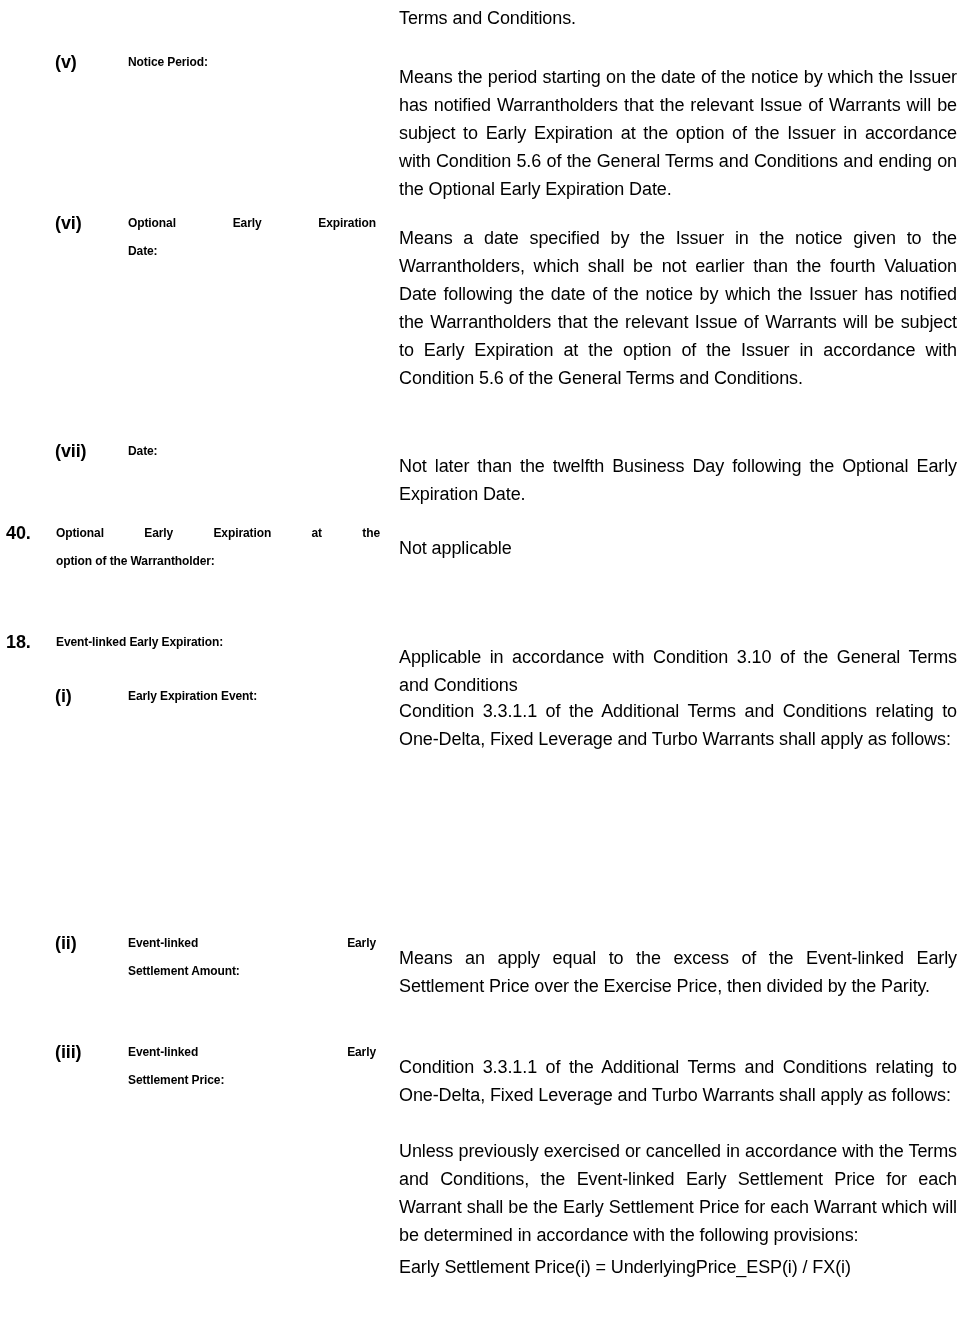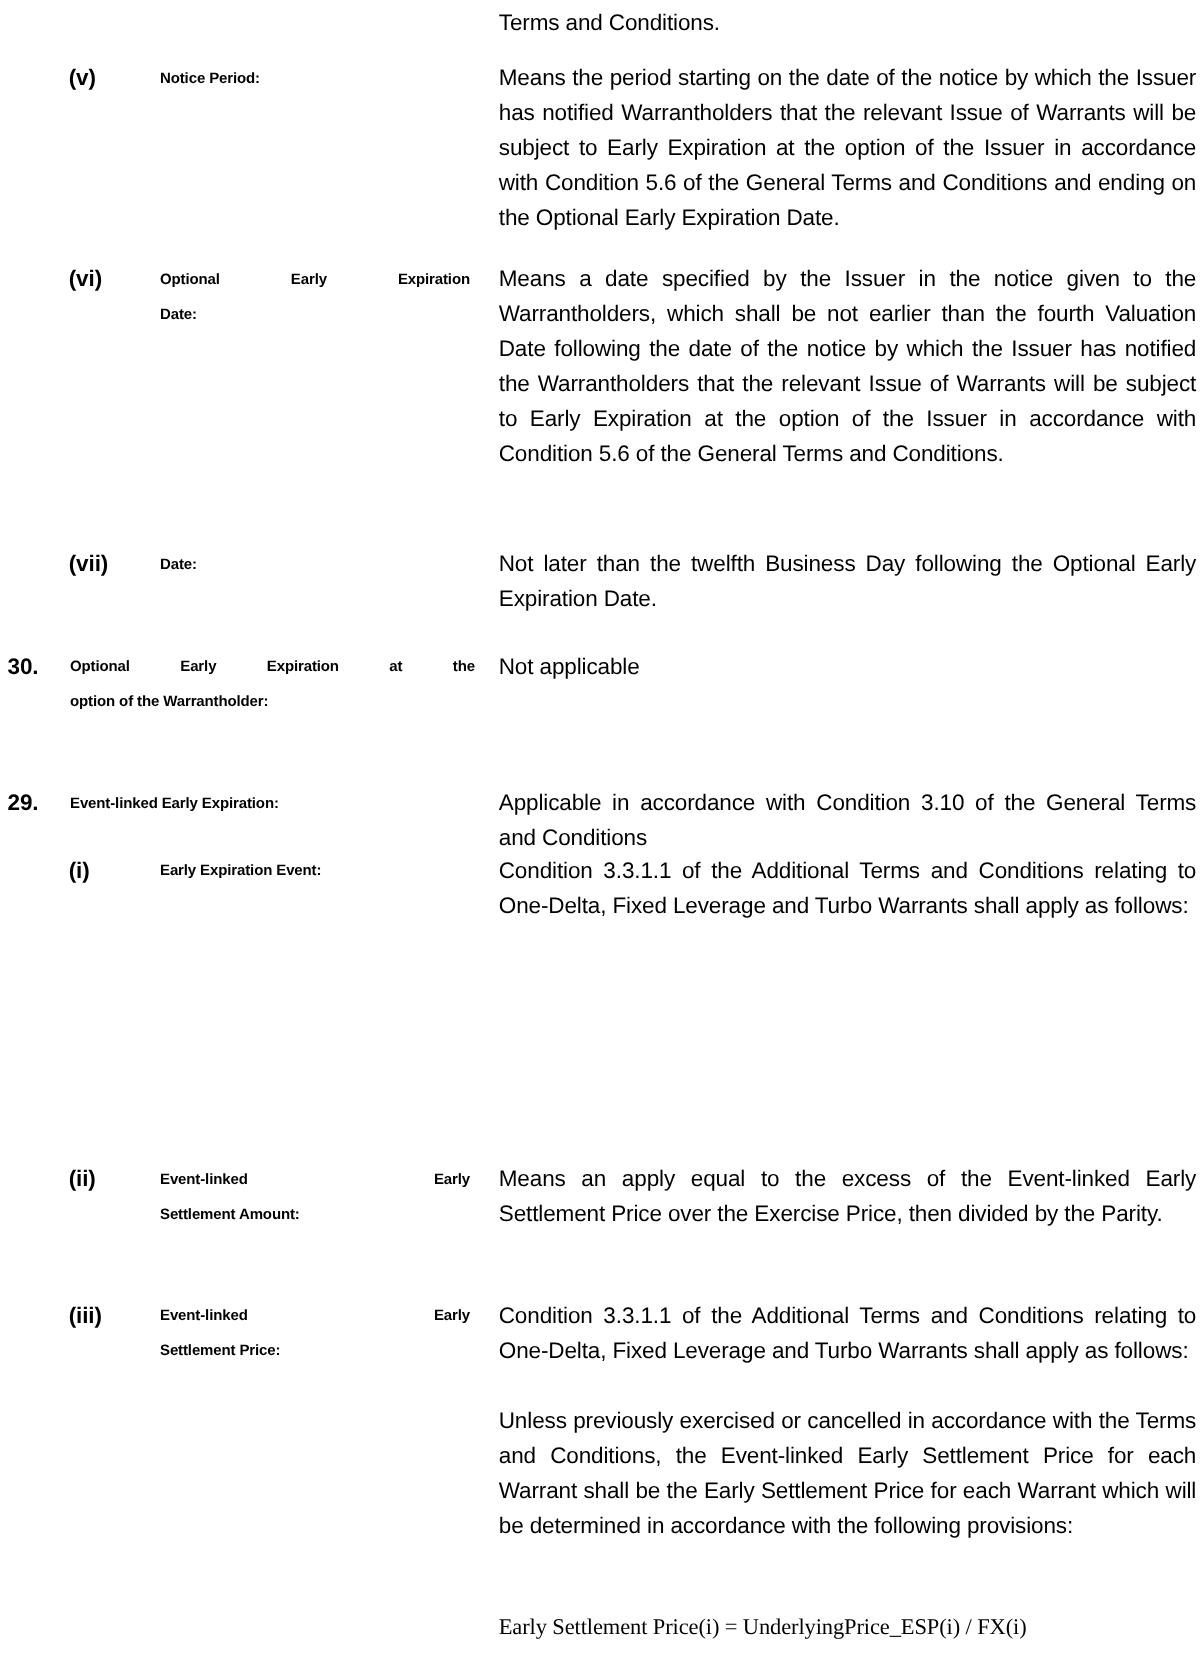--- a/index.html
+++ b/index.html
@@ -67,21 +67,21 @@
     text-align: justify;
     text-align-last: justify;
   }
   .col-label .jlast {
     display: block;
     text-align: left;
   }
 
   .col-content {
     position: absolute;
-    top: 0;
+    top: 15px;
     left: 399px;
     width: 558px;
     font-size: 18px;
     line-height: 28px;
     letter-spacing: -0.1px;
     text-align: justify;
     text-align-last: left;
     box-sizing: border-box;
   }
   .col-content p {
@@ -137,32 +137,32 @@
     <div class="col-num roman">(vii)</div>
     <div class="col-label roman">
       <span class="jlast">Date:</span>
     </div>
     <div class="col-content">
       <p>Not later than the twelfth Business Day following the Optional Early Expiration Date.</p>
     </div>
   </div>
 
   <div class="row" style="position:absolute; top:519px; left:0;">
-    <div class="col-num arabic">30.</div>
+    <div class="col-num arabic">40.</div>
     <div class="col-label arabic">
       <span class="jline">Optional Early Expiration at the</span>
       <span class="jlast">option of the Warrantholder:</span>
     </div>
     <div class="col-content">
       <p class="nojustify">Not applicable</p>
     </div>
   </div>
 
   <div class="row" style="position:absolute; top:628px; left:0;">
-    <div class="col-num arabic">29.</div>
+    <div class="col-num arabic">18.</div>
     <div class="col-label arabic">
       <span class="jlast">Event-linked Early Expiration:</span>
     </div>
     <div class="col-content">
       <p>Applicable in accordance with Condition 3.10 of the General Terms and Conditions</p>
     </div>
   </div>
 
   <div class="row" style="position:absolute; top:682px; left:0;">
     <div class="col-num roman">(i)</div>
@@ -190,15 +190,15 @@
     <div class="col-label roman">
       <span class="jline">Event-linked Early</span>
       <span class="jlast">Settlement Price:</span>
     </div>
     <div class="col-content">
       <p>Condition 3.3.1.1 of the Additional Terms and Conditions relating to One-Delta, Fixed Leverage and Turbo Warrants shall apply as follows:</p>
       <p>Unless previously exercised or cancelled in accordance with the Terms and Conditions, the Event-linked Early Settlement Price for each Warrant shall be the Early Settlement Price for each Warrant which will be determined in accordance with the following provisions:</p>
     </div>
   </div>
 
-  <div class="standalone" style="top:1287px;font-family:Liberation Serif, serif;">Early Settlement Price(i) = UnderlyingPrice_ESP(i) / FX(i)</div>
+  <div class="standalone" style="top:1253px;">Early Settlement Price(i) = UnderlyingPrice_ESP(i) / FX(i)</div>
 
 </div>
 
 </body></html>

